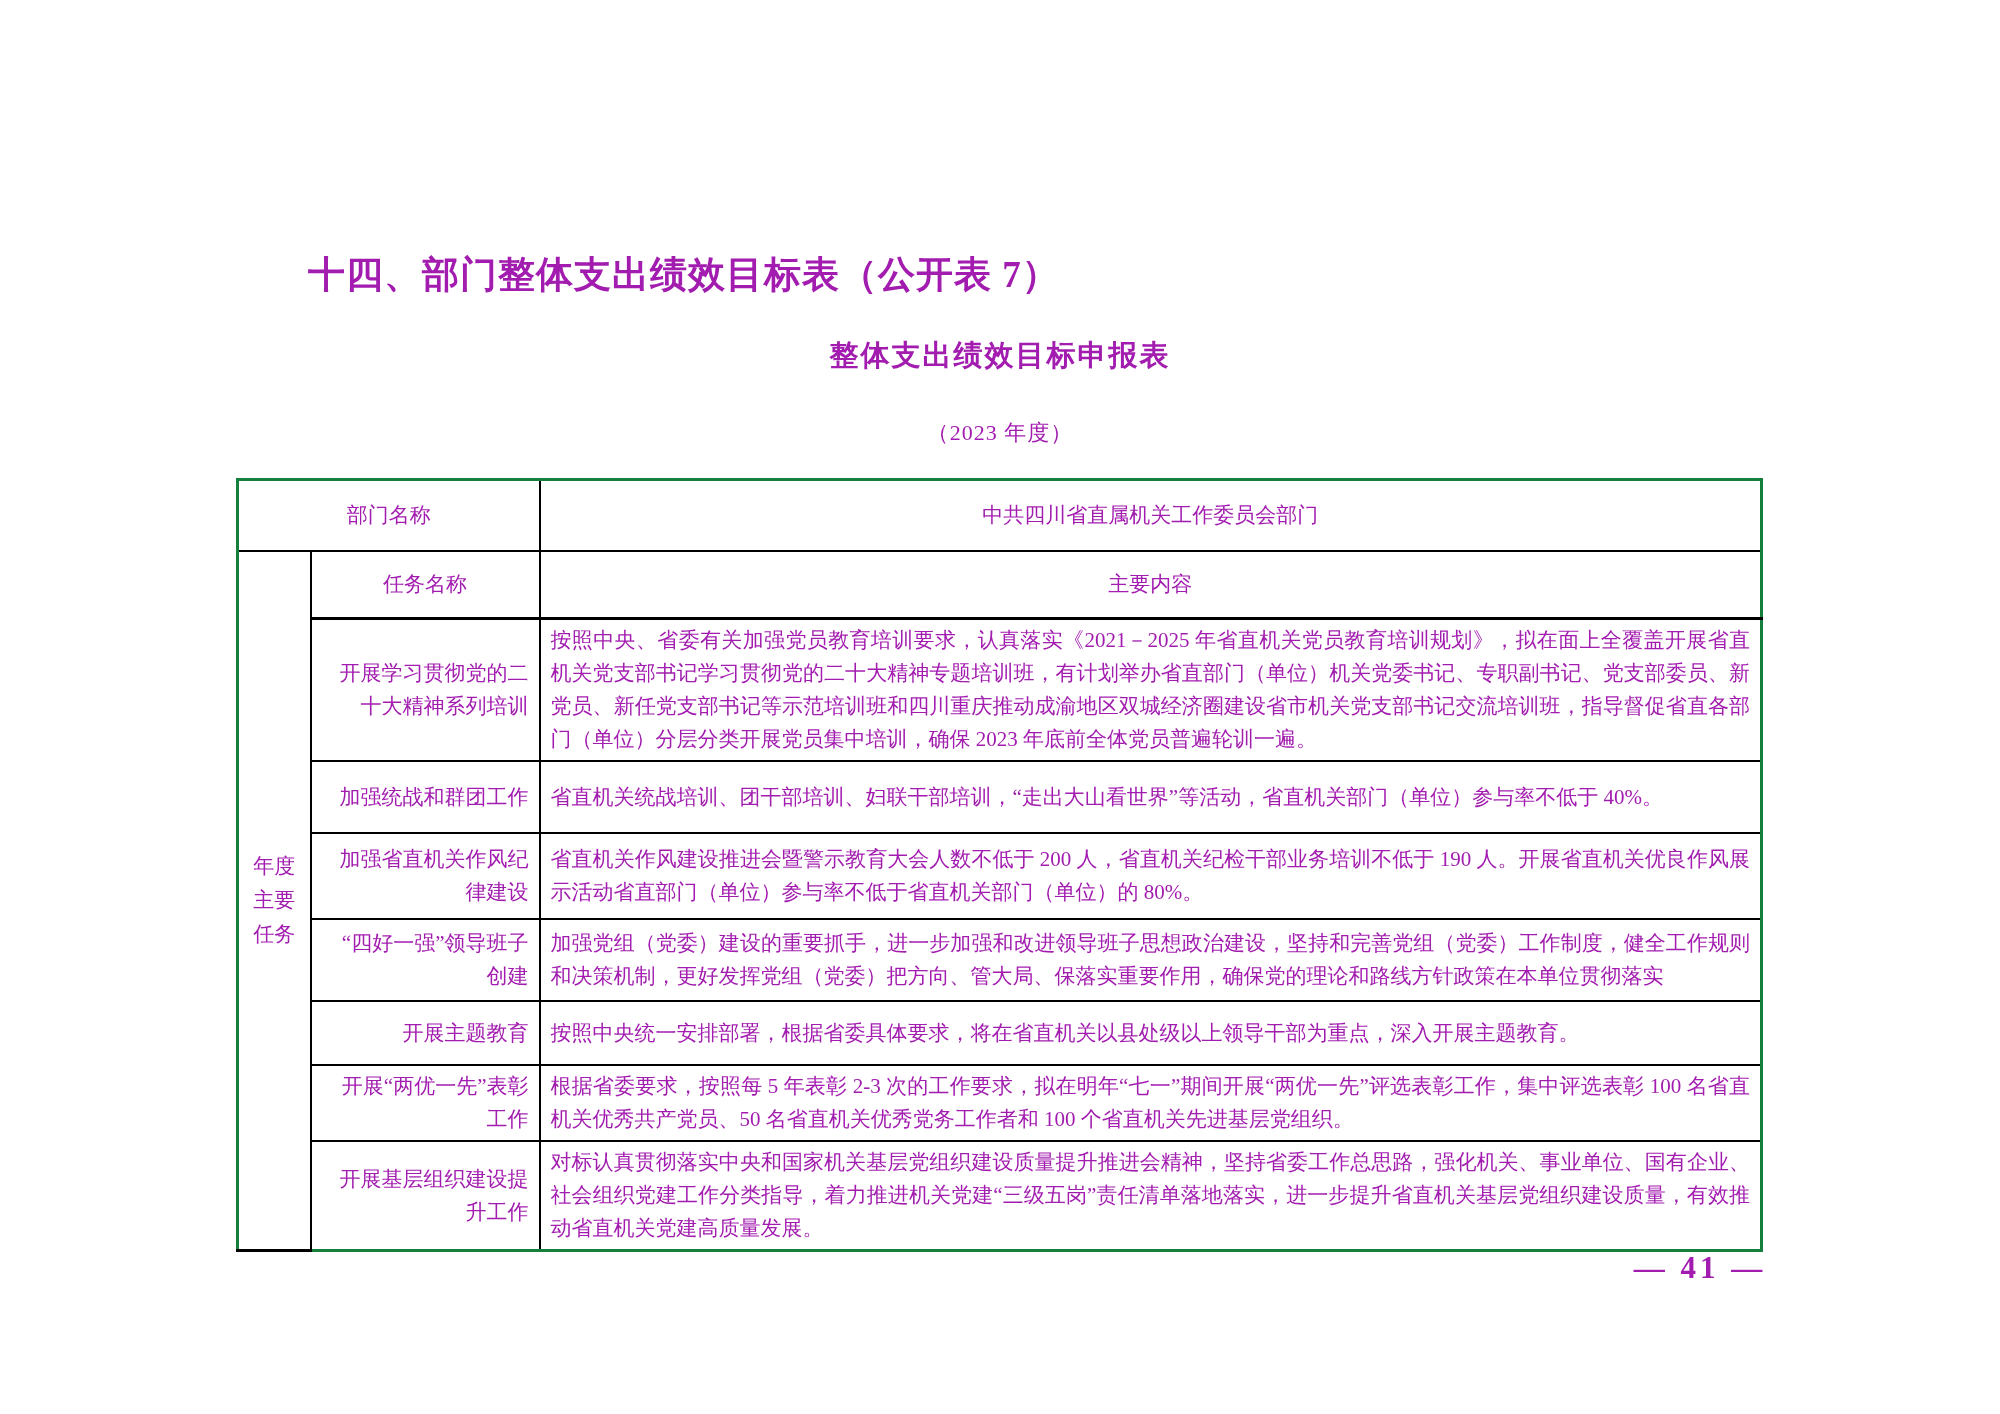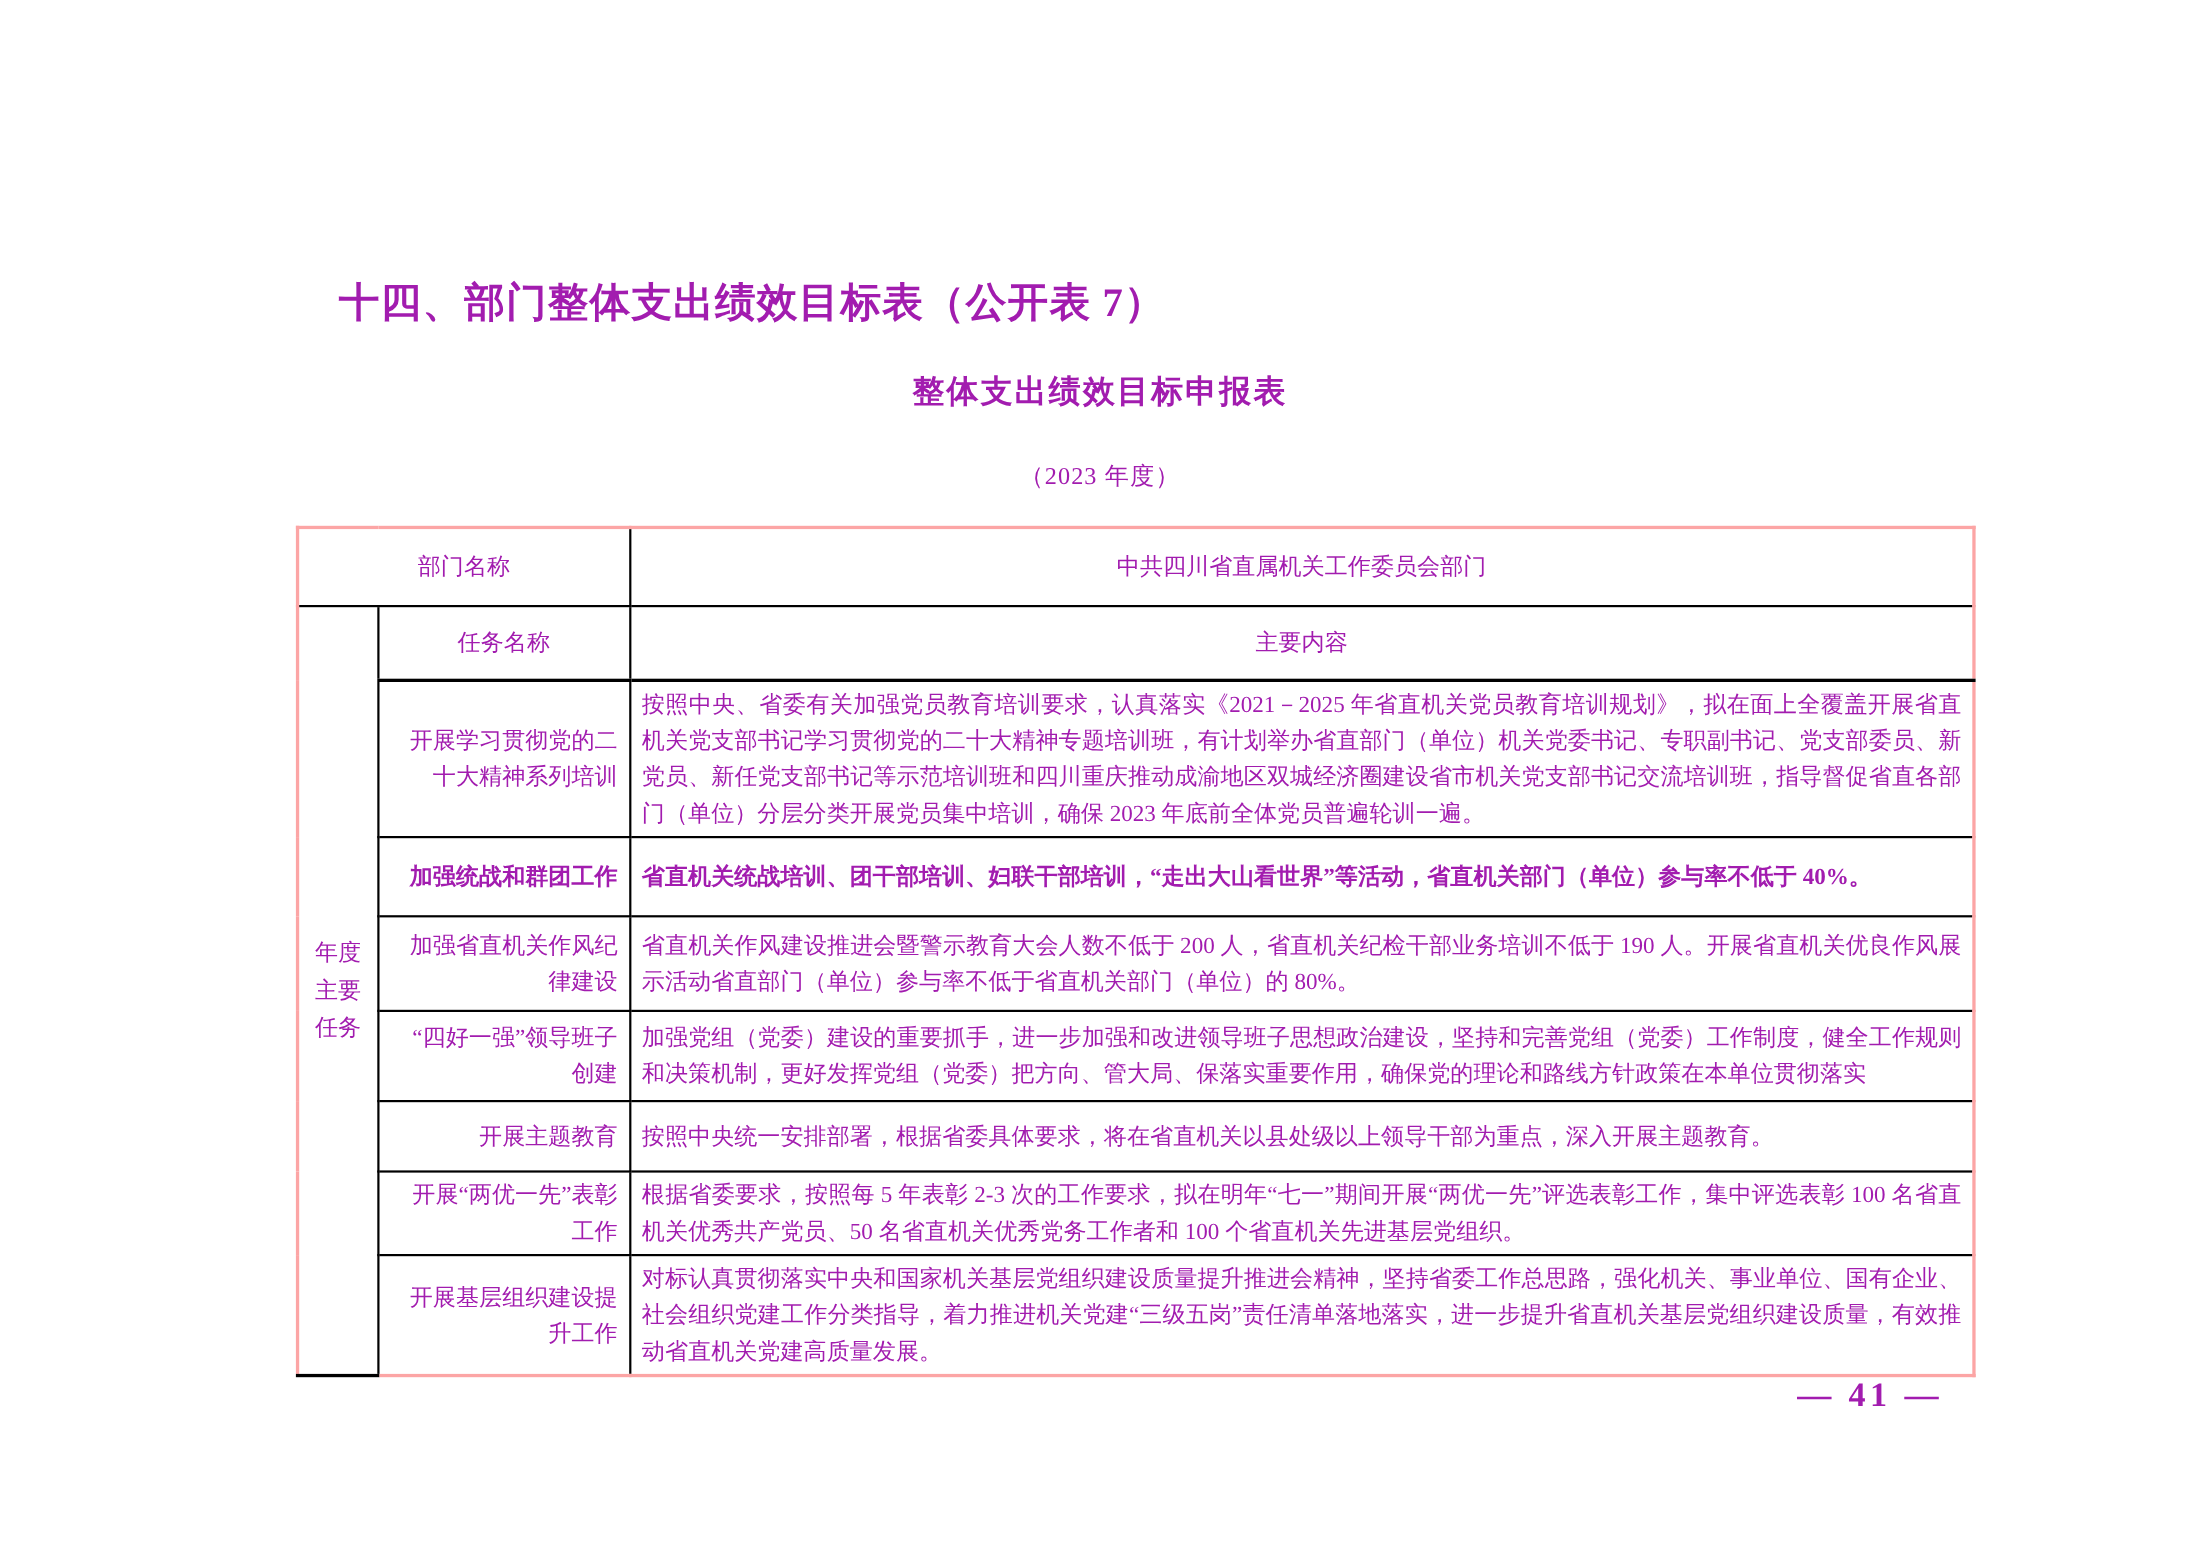--- a/index.html
+++ b/index.html
@@ -26,23 +26,22 @@
   .form-year{
     position:absolute;left:0;top:418px;width:2000px;
     text-align:center;
     font-size:22px;letter-spacing:1px;
   }
   table.report{
     position:absolute;left:236px;top:478px;
     width:1527px;
     border-collapse:collapse;
     table-layout:fixed;
-    border:3px solid #fca5a5;
+    border:3px solid #15803d;
     font-size:21px;
-    margin-left:33px;
   }
   table.report td{
     border:2px solid #000;
     vertical-align:middle;
     padding:4px 10px;
     line-height:33px;
   }
   td.center{text-align:center;}
   tr.hdr-row td{border-bottom:3px solid #000;}
   td.vtasks{
@@ -55,21 +54,21 @@
     padding-left:14px;padding-right:10px;
     line-height:36px;
   }
   td.content{
     text-align:justify;
     padding-left:16px;padding-right:14px;
   }
   tr.r-dept{height:71px;}
   tr.r-head{height:68px;}
   tr.r-t0{height:137px;}
-  tr.r-t1{height:72px;font-weight:bold;}
+  tr.r-t1{height:72px;}
   tr.r-t2{height:86px;}
   tr.r-t3{height:82px;}
   tr.r-t4{height:64px;}
   tr.r-t5{height:66px;}
   tr.r-t6{height:96px;}
   .page-number{
     position:absolute;left:1570px;top:1250px;width:260px;
     text-align:center;
     font-size:31px;font-weight:bold;letter-spacing:4px;
     white-space:nowrap;

